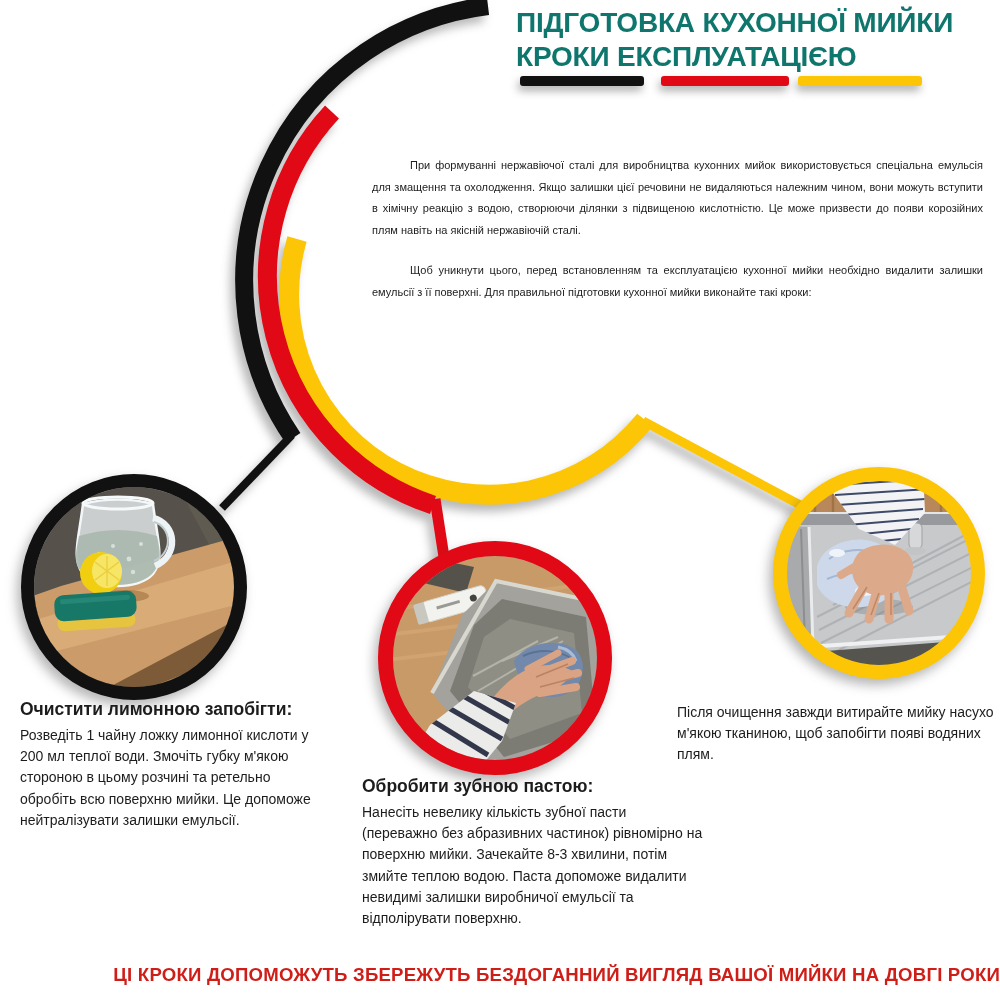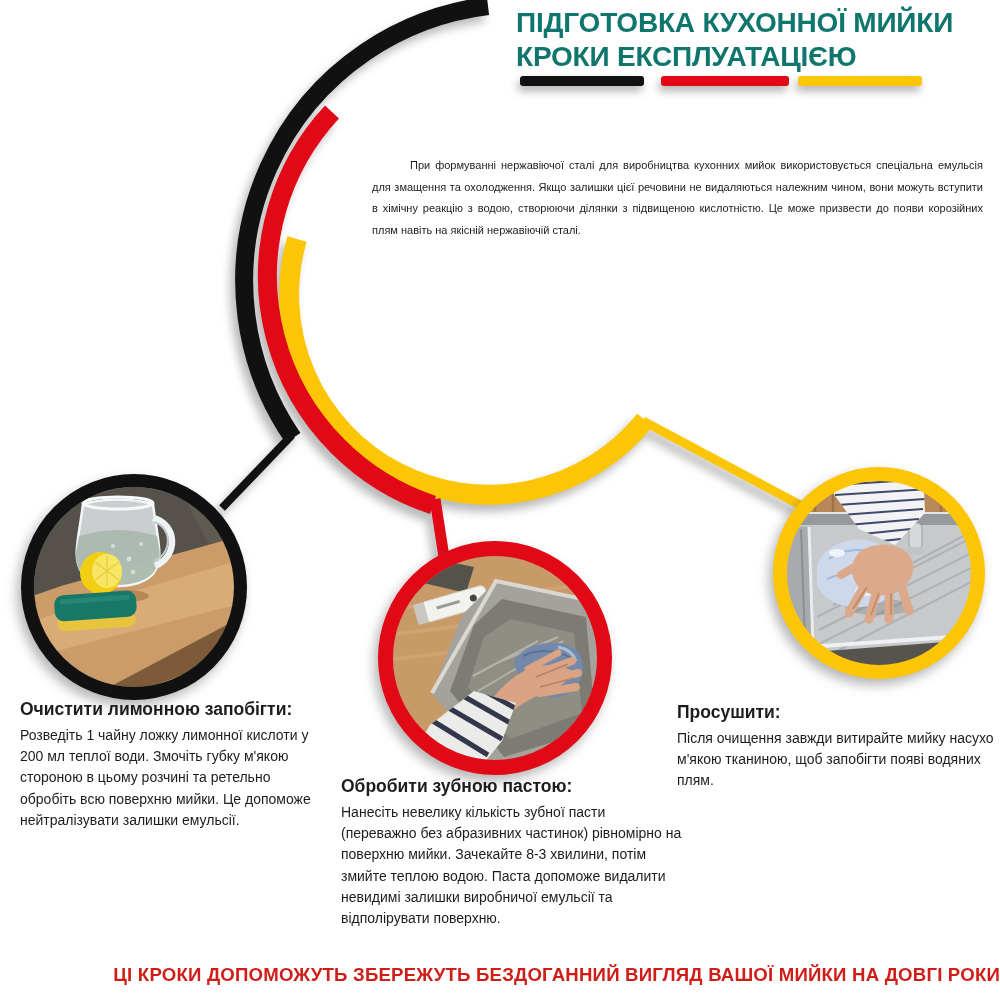--- a/index.html
+++ b/index.html
@@ -16,21 +16,21 @@
   .title{position:absolute;left:516px;top:6px;z-index:3;font-size:28px;line-height:34px;
          font-weight:bold;color:#0f766e;letter-spacing:-0.2px;white-space:nowrap;}
   .intro{position:absolute;left:368px;top:151px;width:619px;z-index:3;}
   .intro p{font-size:11px;line-height:21.7px;text-align:justify;text-indent:38px;
            margin:4px;color:#1c1c1c;}
   .intro p + p{margin-top:18px;}
   .step{position:absolute;z-index:3;color:#1c1c1c;}
   .step h3{font-size:17.5px;font-weight:bold;margin:0 0 5px 0;}
   .step p{font-size:14px;line-height:21.2px;margin:0;}
   #step1{left:20px;top:699px;width:302px;}
-  #step2{left:341px;top:776px;width:342px;}
+  #step2{left:362px;top:776px;width:342px;}
   #step3{left:677px;top:702px;width:320px;}
   .footer{position:absolute;left:0;top:964px;width:1000px;z-index:3;text-align:right;
           font-size:18.6px;font-weight:bold;color:#cf1d18;letter-spacing:0.2px;}
 </style>
 </head>
 <body>
 
 <div class="canvas">
 
   <svg class="decor" width="1000" height="1000" viewBox="0 0 1000 1000" aria-hidden="true">
@@ -243,30 +243,30 @@
     <circle cx="106" cy="106" r="99" fill="none" stroke-width="14" stroke="#fcc606"></circle>
   </svg>
 
   <div class="title">
     <div>ПІДГОТОВКА КУХОННОЇ МИЙКИ</div>
     <div>КРОКИ ЕКСПЛУАТАЦІЄЮ</div>
   </div>
 
   <div class="intro">
     <p>При формуванні нержавіючої сталі для виробництва кухонних мийок використовується спеціальна емульсія для змащення та охолодження. Якщо залишки цієї речовини не видаляються належним чином, вони можуть вступити в хімічну реакцію з водою, створюючи ділянки з підвищеною кислотністю. Це може призвести до появи корозійних плям навіть на якісній нержавіючій сталі.</p>
+    <p>Щоб уникнути цього, перед встановленням та експлуатацією кухонної мийки необхідно видалити залишки емульсії з її поверхні. Для правильної підготовки кухонної мийки виконайте такі кроки:</p>
   </div>
 
   <div class="step" id="step1">
     <h3>Очистити лимонною запобігти:</h3>
     <p>Розведіть 1 чайну ложку лимонної кислоти у 200 мл теплої води. Змочіть губку м'якою стороною в цьому розчині та ретельно обробіть всю поверхню мийки. Це допоможе нейтралізувати залишки емульсії.</p>
   </div>
   <div class="step" id="step2">
     <h3>Обробити зубною пастою:</h3>
     <p>Нанесіть невелику кількість зубної пасти (переважно без абразивних частинок) рівномірно на поверхню мийки. Зачекайте 8-3 хвилини, потім змийте теплою водою. Паста допоможе видалити невидимі залишки виробничої емульсії та відполірувати поверхню.</p>
   </div>
   <div class="step" id="step3">
-    <h3>Просушити:</h3>
     <p>Після очищення завжди витирайте мийку насухо м'якою тканиною, щоб запобігти появі водяних плям.</p>
   </div>
 
   <div class="footer">ЦІ КРОКИ ДОПОМОЖУТЬ ЗБЕРЕЖУТЬ БЕЗДОГАННИЙ ВИГЛЯД ВАШОЇ МИЙКИ НА ДОВГІ РОКИ</div>
 
 </div>
 
 </body></html>

